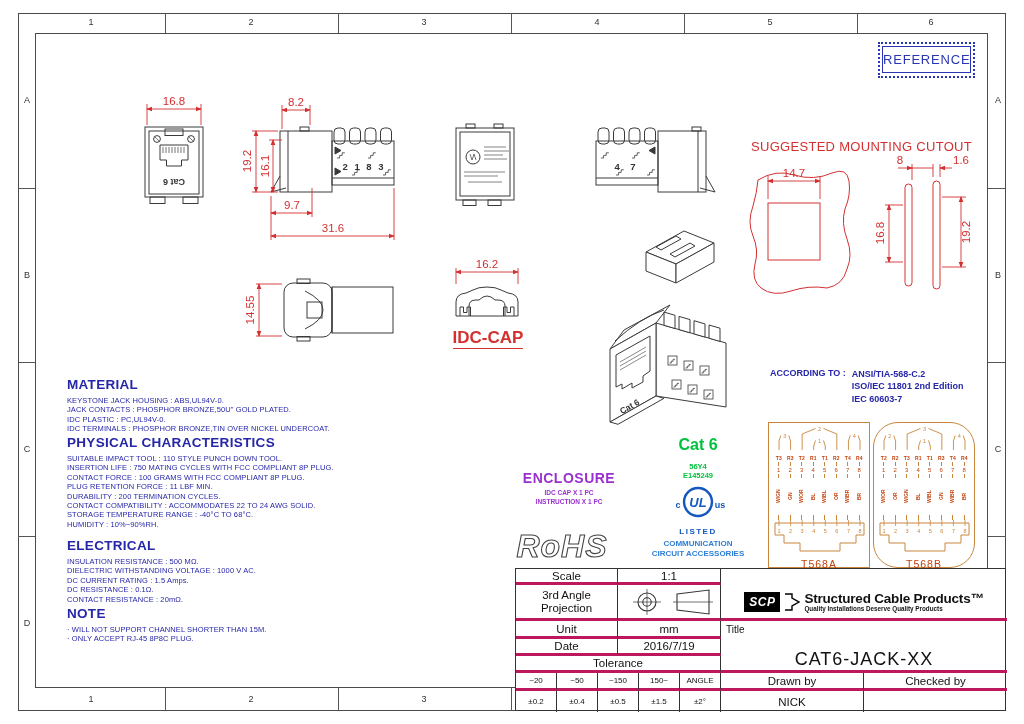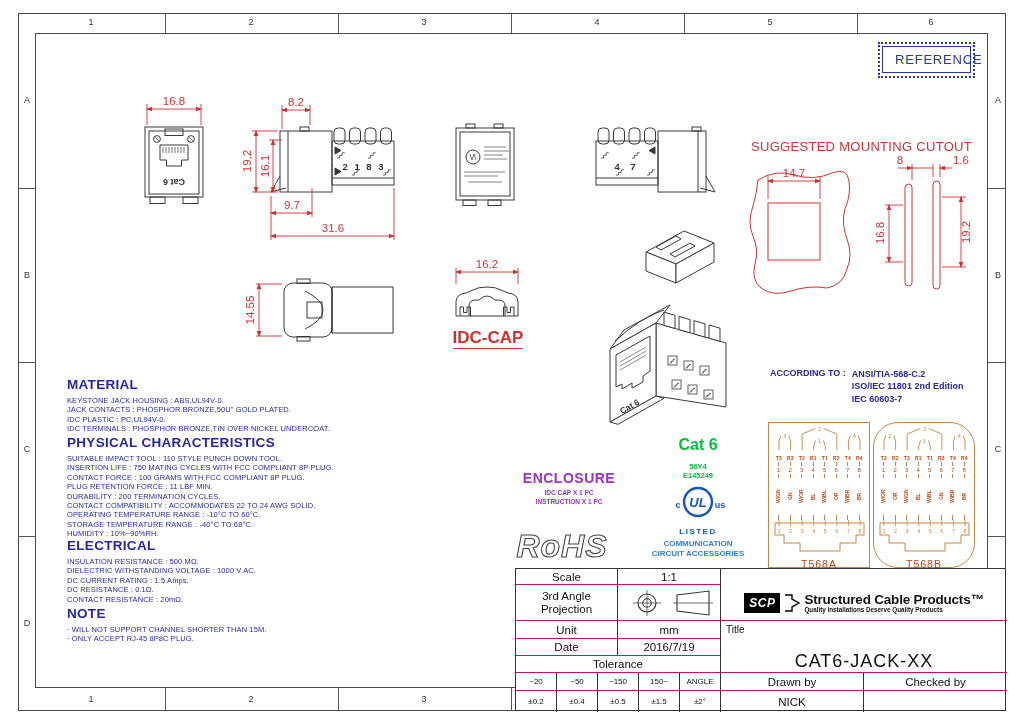--- a/index.html
+++ b/index.html
@@ -25,35 +25,35 @@
   .cert .listed{font-size:8px;color:#1557c0;font-weight:bold;letter-spacing:1.5px;}
   .cert .comm{font-size:8px;color:#2f7fd6;line-height:9.5px;font-weight:bold;}
   .according{z-index:2;color:#2626a9;font-size:9px;display:flex;font-weight:bold;}
   .according .std{line-height:12.3px;white-space:nowrap;}
   .according .lbl{margin-right:6px;white-space:nowrap;}
   
   .redlab{color:#d43030;z-index:2;text-align:center;}
   
   .stamp{z-index:2;border:2px dotted #2a35b5;padding:2px;}
   .stamp .in{border:1.6px solid #2a35b5;color:#2a35b5;font-size:13px;letter-spacing:.8px;
-             text-align:center;padding:5px 12px;}
+             text-align:center;padding:5px 0;}
   
   .wirebox{z-index:2;border:1px solid #c8863c;box-sizing:border-box;color:#c2410c;background:transparent;}
   .wrow{display:flex;padding:0 4px;}
   .wcell{flex:1;text-align:center;overflow:visible;}
   .pins .wcell{font-size:5px;font-weight:bold;height:7px;line-height:7px;}
   .nums .wcell{font-size:6px;height:8px;line-height:8px;}
   .vbar{width:1px;height:4px;background:#c8863c;margin:0 auto;}
   .cols .wcell{height:37px;}
   .cols .wcell span{display:inline-block;writing-mode:vertical-rl;transform:rotate(180deg);
                     font-size:5px;font-weight:bold;height:37px;line-height:11px;}
   .wname{text-align:center;font-size:10.5px;letter-spacing:1px;margin-top:1px;}
   
   .tb{z-index:5;background:#fff;border:1.4px solid #333;box-sizing:border-box;}
-  .cell{position:absolute;box-sizing:border-box;border-right:1px solid #333;border-bottom:1px solid #be185d;
+  .cell{position:absolute;box-sizing:border-box;border-right:1px solid #333;border-bottom:3px solid #be185d;
         display:flex;align-items:center;justify-content:center;font-size:11.5px;color:#111;text-align:center;}
   .cell.small{font-size:8px;}
   .brandline{display:flex;align-items:center;gap:4px;}
   .scpbox{background:#000;color:#fff;font-weight:bold;font-style:italic;font-size:12px;
           padding:2px 4px;border:1px solid #000;letter-spacing:.5px;}
   .brandname{font-size:13.5px;font-weight:800;letter-spacing:-0.2px;line-height:13px;text-align:left;}
   .brandtag{font-size:6.3px;font-weight:bold;text-align:left;line-height:7px;}
   .titlelab{position:absolute;left:5px;top:3px;font-size:10px;}
   .titleval{font-size:18px;letter-spacing:1px;margin-top:8px;}
 </style>
@@ -324,21 +324,20 @@
   </div>
   <div class="abs sec" style="left:67px;top:435px;width:350px;">
     <h3>PHYSICAL CHARACTERISTICS</h3>
     <div>
         <div class="ln">SUITABLE IMPACT TOOL : 110 STYLE PUNCH DOWN TOOL.</div>
         <div class="ln">INSERTION LIFE : 750 MATING CYCLES WITH FCC COMPLIANT 8P PLUG.</div>
         <div class="ln">CONTACT FORCE : 100 GRAMS WITH FCC COMPLIANT 8P PLUG.</div>
         <div class="ln">PLUG RETENTION FORCE : 11 LBF MIN.</div>
         <div class="ln">DURABILITY : 200 TERMINATION CYCLES.</div>
         <div class="ln">CONTACT COMPATIBILITY : ACCOMMODATES 22 TO 24 AWG SOLID.</div>
-        <div class="ln">OPERATING TEMPERATURE RANGE : -10°C TO 60°C.</div>
         <div class="ln">STORAGE TEMPERATURE RANGE : -40°C TO 68°C.</div>
         <div class="ln">HUMIDITY : 10%~90%RH.</div>
       </div>
   </div>
   <div class="abs sec" style="left:67px;top:538px;width:350px;">
     <h3>ELECTRICAL</h3>
     <div>
         <div class="ln">INSULATION RESISTANCE : 500 MΩ.</div>
         <div class="ln">DIELECTRIC WITHSTANDING VOLTAGE : 1000 V AC.</div>
         <div class="ln">DC CURRENT RATING : 1.5 Amps.</div>

